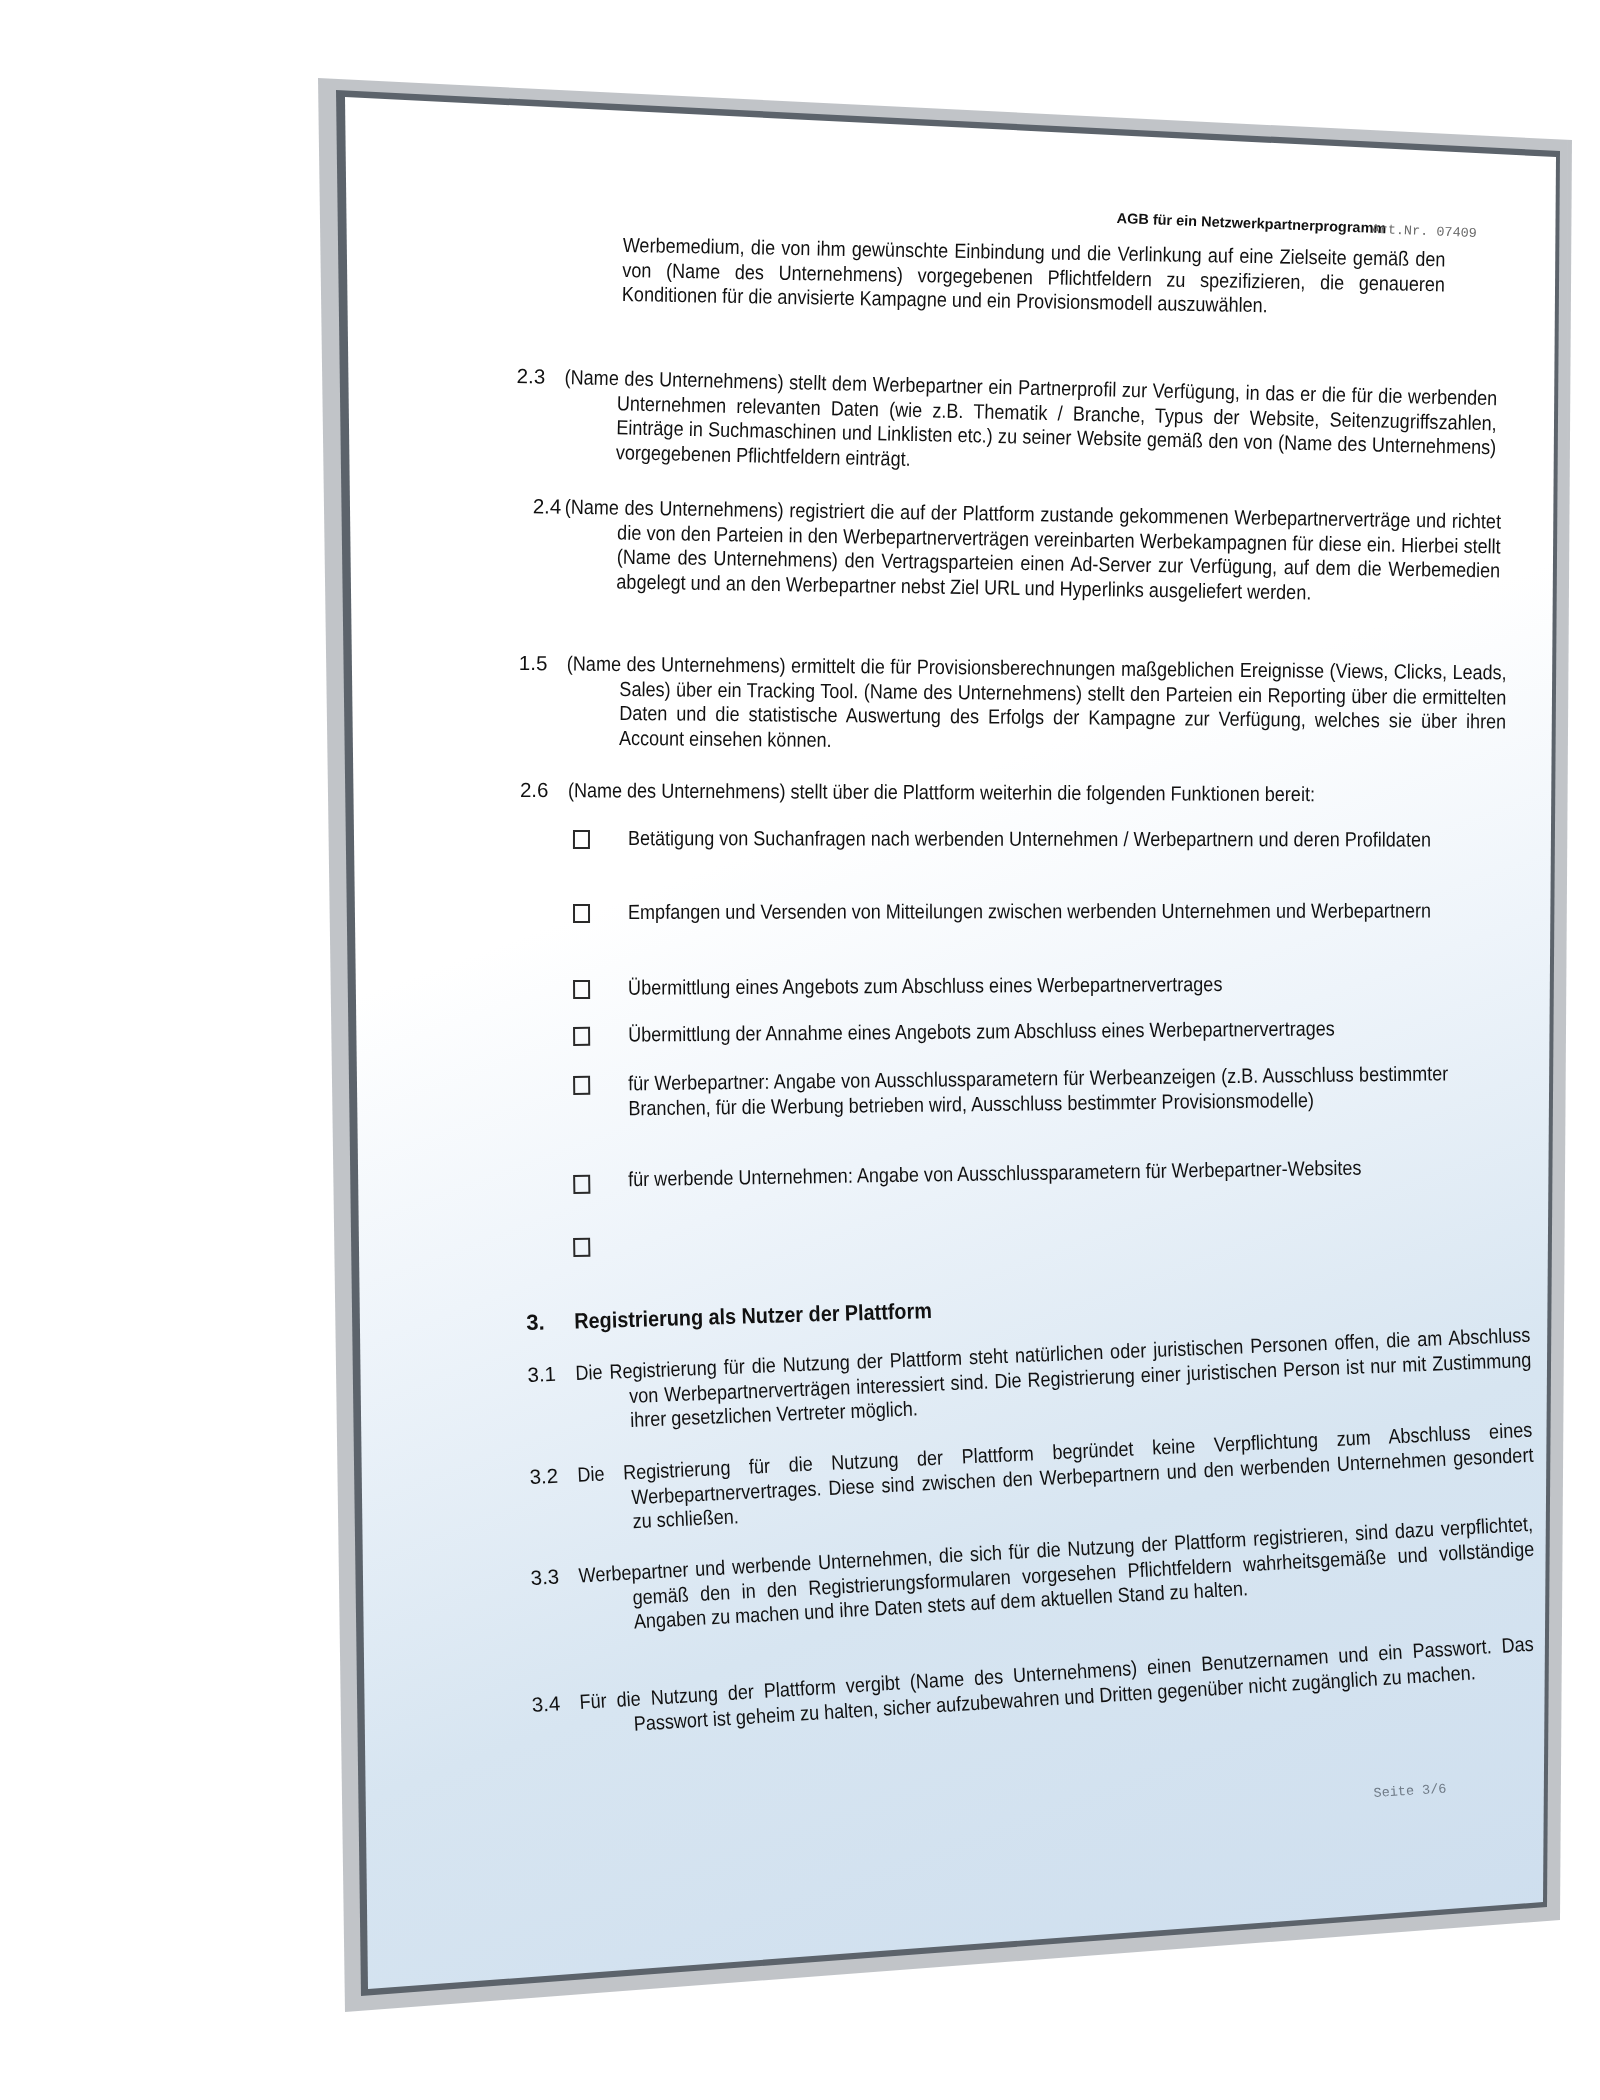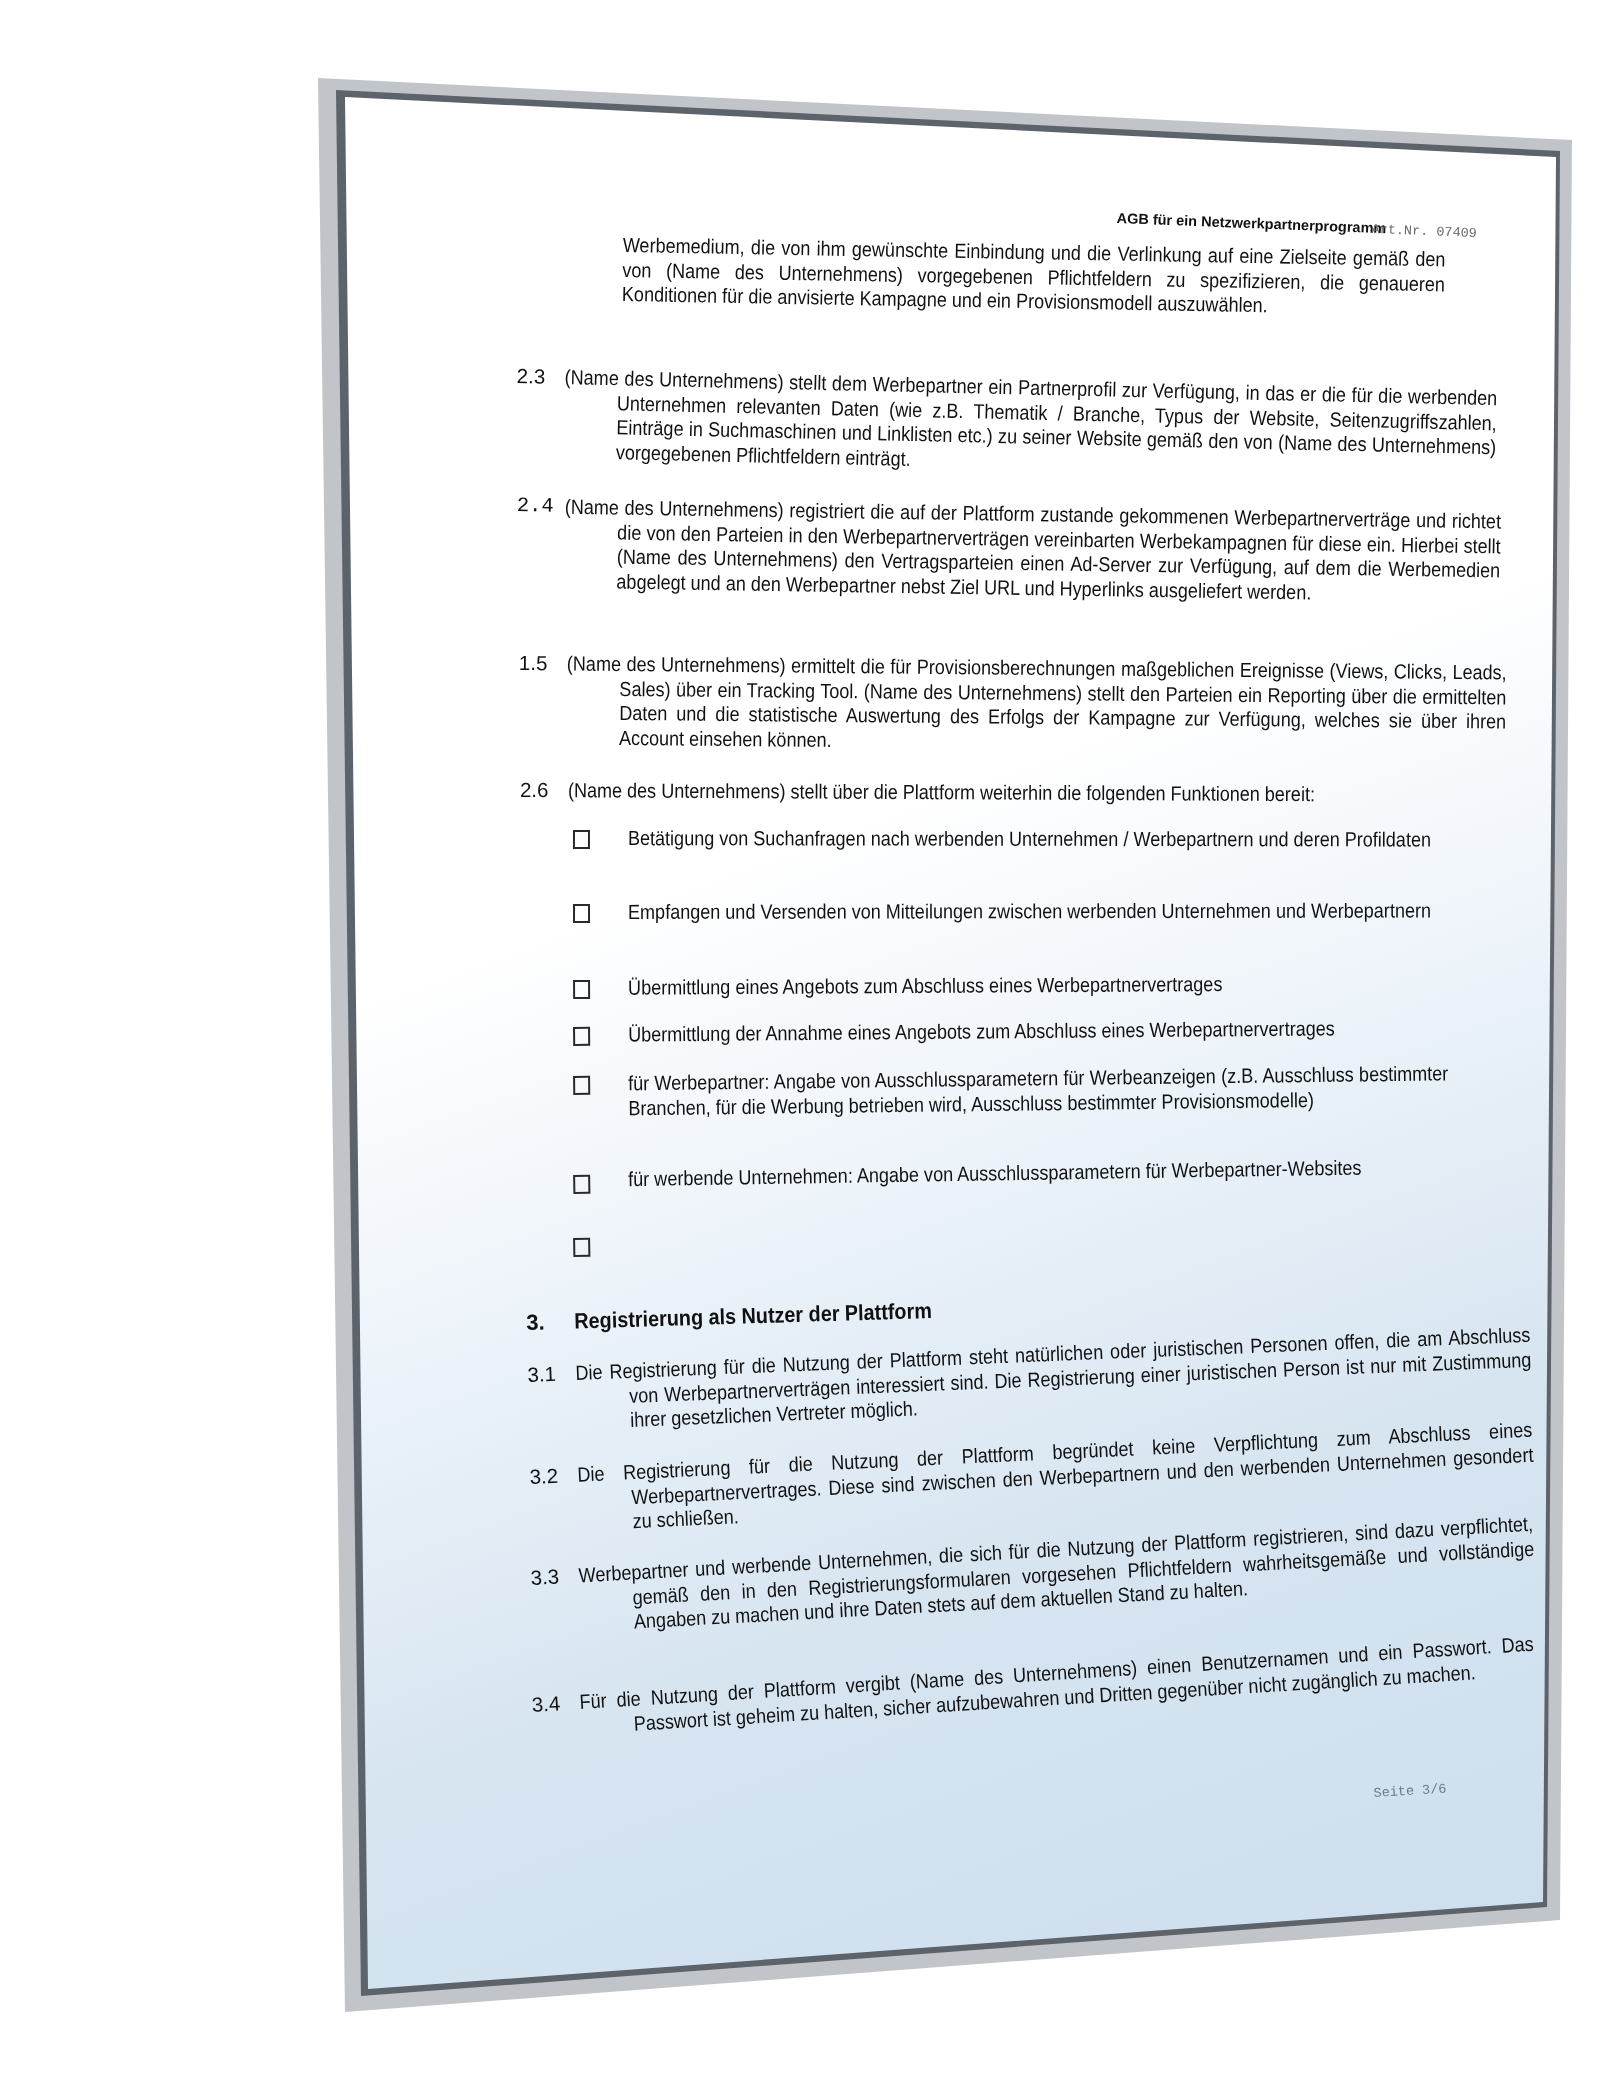--- a/index.html
+++ b/index.html
@@ -45,21 +45,21 @@
 <div class="blk" style="left:623px; top:233px; width:935px; transform:rotate(1.0deg);">
   <span class="t narrow" style="width:935px;">Werbemedium, die von ihm gewünschte Einbindung und die Verlinkung auf eine Zielseite gemäß den von (Name des Unternehmens) vorgegebenen Pflichtfeldern zu spezifizieren, die genaueren Konditionen für die anvisierte Kampagne und ein Provisionsmodell auszuwählen.</span>
 </div>
 
 <div class="blk" style="left:517px; top:364px; transform:rotate(1.3deg);">
   <span class="num" style="left:0; top:0;">2.3</span>
   <span class="t narrow hang" style="position:absolute; left:48px; top:0; width:1000px;">(Name des Unternehmens) stellt dem Werbepartner ein Partnerprofil zur Verfügung, in das er die für die werbenden Unternehmen relevanten Daten (wie z.B. Thematik / Branche, Typus der Website, Seitenzugriffszahlen, Einträge in Suchmaschinen und Linklisten etc.) zu seiner Website gemäß den von (Name des Unternehmens) vorgegebenen Pflichtfeldern einträgt.</span>
 </div>
 
 <div class="blk" style="left:517px; top:494px; transform:rotate(0.9deg);">
-  <span class="num" style="left:0; top:0;font-family:Liberation Mono, monospace;">2.4</span>
+  <span class="num" style="left:16px; top:0;">2.4</span>
   <span class="t narrow hang" style="position:absolute; left:48px; top:0; width:1004px;">(Name des Unternehmens) registriert die auf der Plattform zustande gekommenen Werbepartnerverträge und richtet die von den Parteien in den Werbepartnerverträgen vereinbarten Werbekampagnen für diese ein. Hierbei stellt (Name des Unternehmens) den Vertragsparteien einen Ad-Server zur Verfügung, auf dem die Werbemedien abgelegt und an den Werbepartner nebst Ziel URL und Hyperlinks ausgeliefert werden.</span>
 </div>
 
 <div class="blk" style="left:519px; top:651px; transform:rotate(0.55deg);">
   <span class="num" style="left:0; top:0;">1.5</span>
   <span class="t narrow hang" style="position:absolute; left:48px; top:0; width:1008px;">(Name des Unternehmens) ermittelt die für Provisionsberechnungen maßgeblichen Ereignisse (Views, Clicks, Leads, Sales) über ein Tracking Tool. (Name des Unternehmens) stellt den Parteien ein Reporting über die ermittelten Daten und die statistische Auswertung des Erfolgs der Kampagne zur Verfügung, welches sie über ihren Account einsehen können.</span>
 </div>
 
 <div class="blk" style="left:520px; top:778px; transform:rotate(0.3deg);">
   <span class="num" style="left:0; top:0;">2.6</span>

